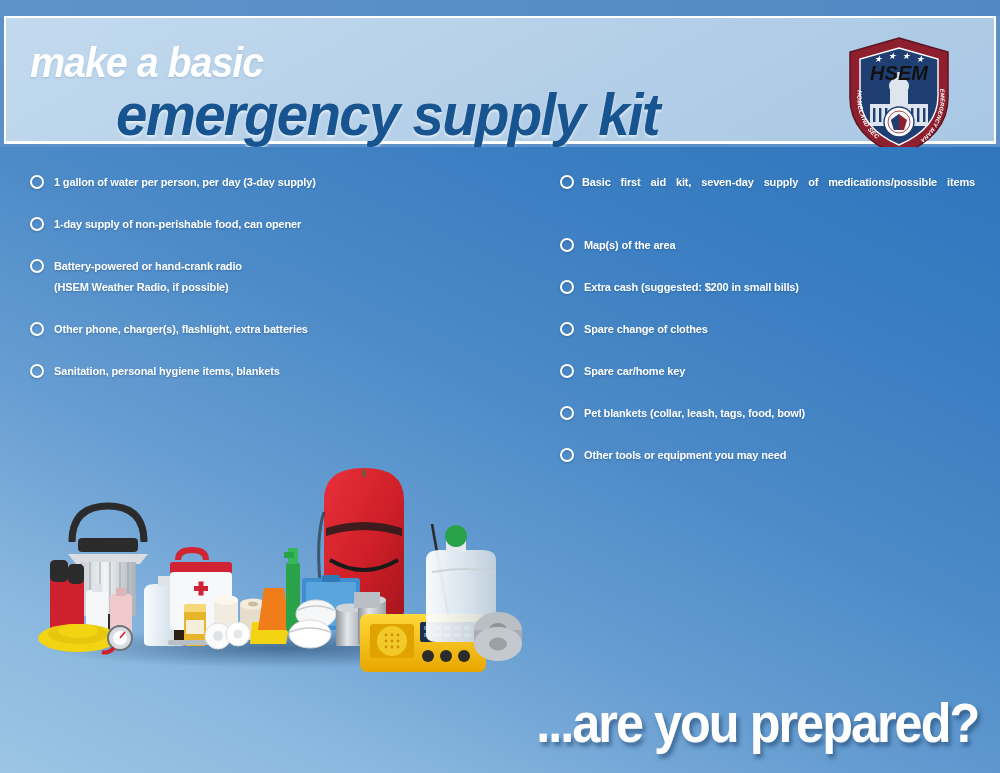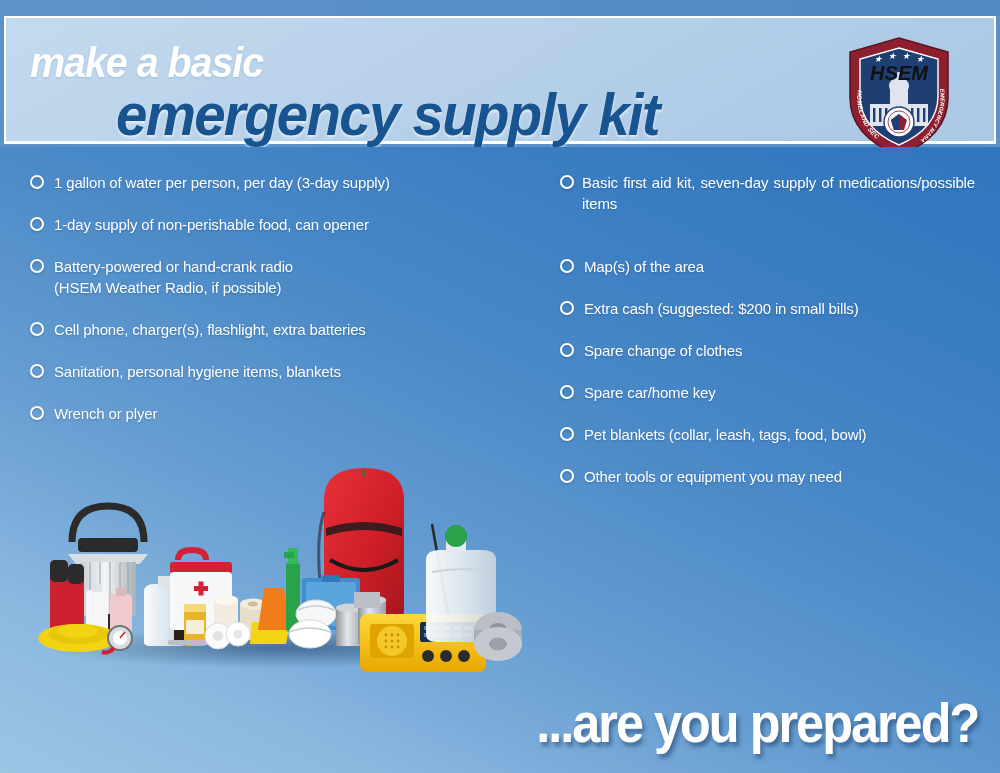--- a/index.html
+++ b/index.html
@@ -90,22 +90,22 @@
     position:absolute;
     top:25px;
   }
   .col-left{ left:30px;  width:510px; }
   .col-right{ left:560px; width:415px; }
 
   .item{
     position:relative;
     padding-left:24px;
     color:#ffffff;
-    font-size:15px;
-    font-weight:normal;
+    font-size:11px;
+    font-weight:bold;
     line-height:21px;
     letter-spacing:-0.15px;
     text-shadow:0 1px 2px rgba(20,60,105,.35);
   }
   .col-left .item{ margin-bottom:21px; }
   .col-right .item{ margin-bottom:21px; }
 
   .item .ring{
     position:absolute;
     left:0; top:3px;
@@ -222,29 +222,25 @@
         <span class="ring"></span>
         <span class="txt">1-day supply of non-perishable food, can opener</span>
       </div>
       <div class="item">
         <span class="ring"></span>
         <span class="txt" style="white-space:pre-line;">Battery-powered or hand-crank radio
 (HSEM Weather Radio, if possible)</span>
       </div>
       <div class="item">
         <span class="ring"></span>
-        <span class="txt">Cell phone, charger(s), flashlight, extra batteries</span>
+        <span class="txt">Other phone, charger(s), flashlight, extra batteries</span>
       </div>
       <div class="item">
         <span class="ring"></span>
         <span class="txt">Sanitation, personal hygiene items, blankets</span>
-      </div>
-      <div class="item">
-        <span class="ring"></span>
-        <span class="txt">Wrench or plyer</span>
       </div>
     </div>
 
     <div class="col col-right">
       <div class="item justify">
         <span class="ring"></span>
         <span class="txt">Basic first aid kit, seven-day supply of medications/possible items</span>
       </div>
       <div class="item">
         <span class="ring"></span>

